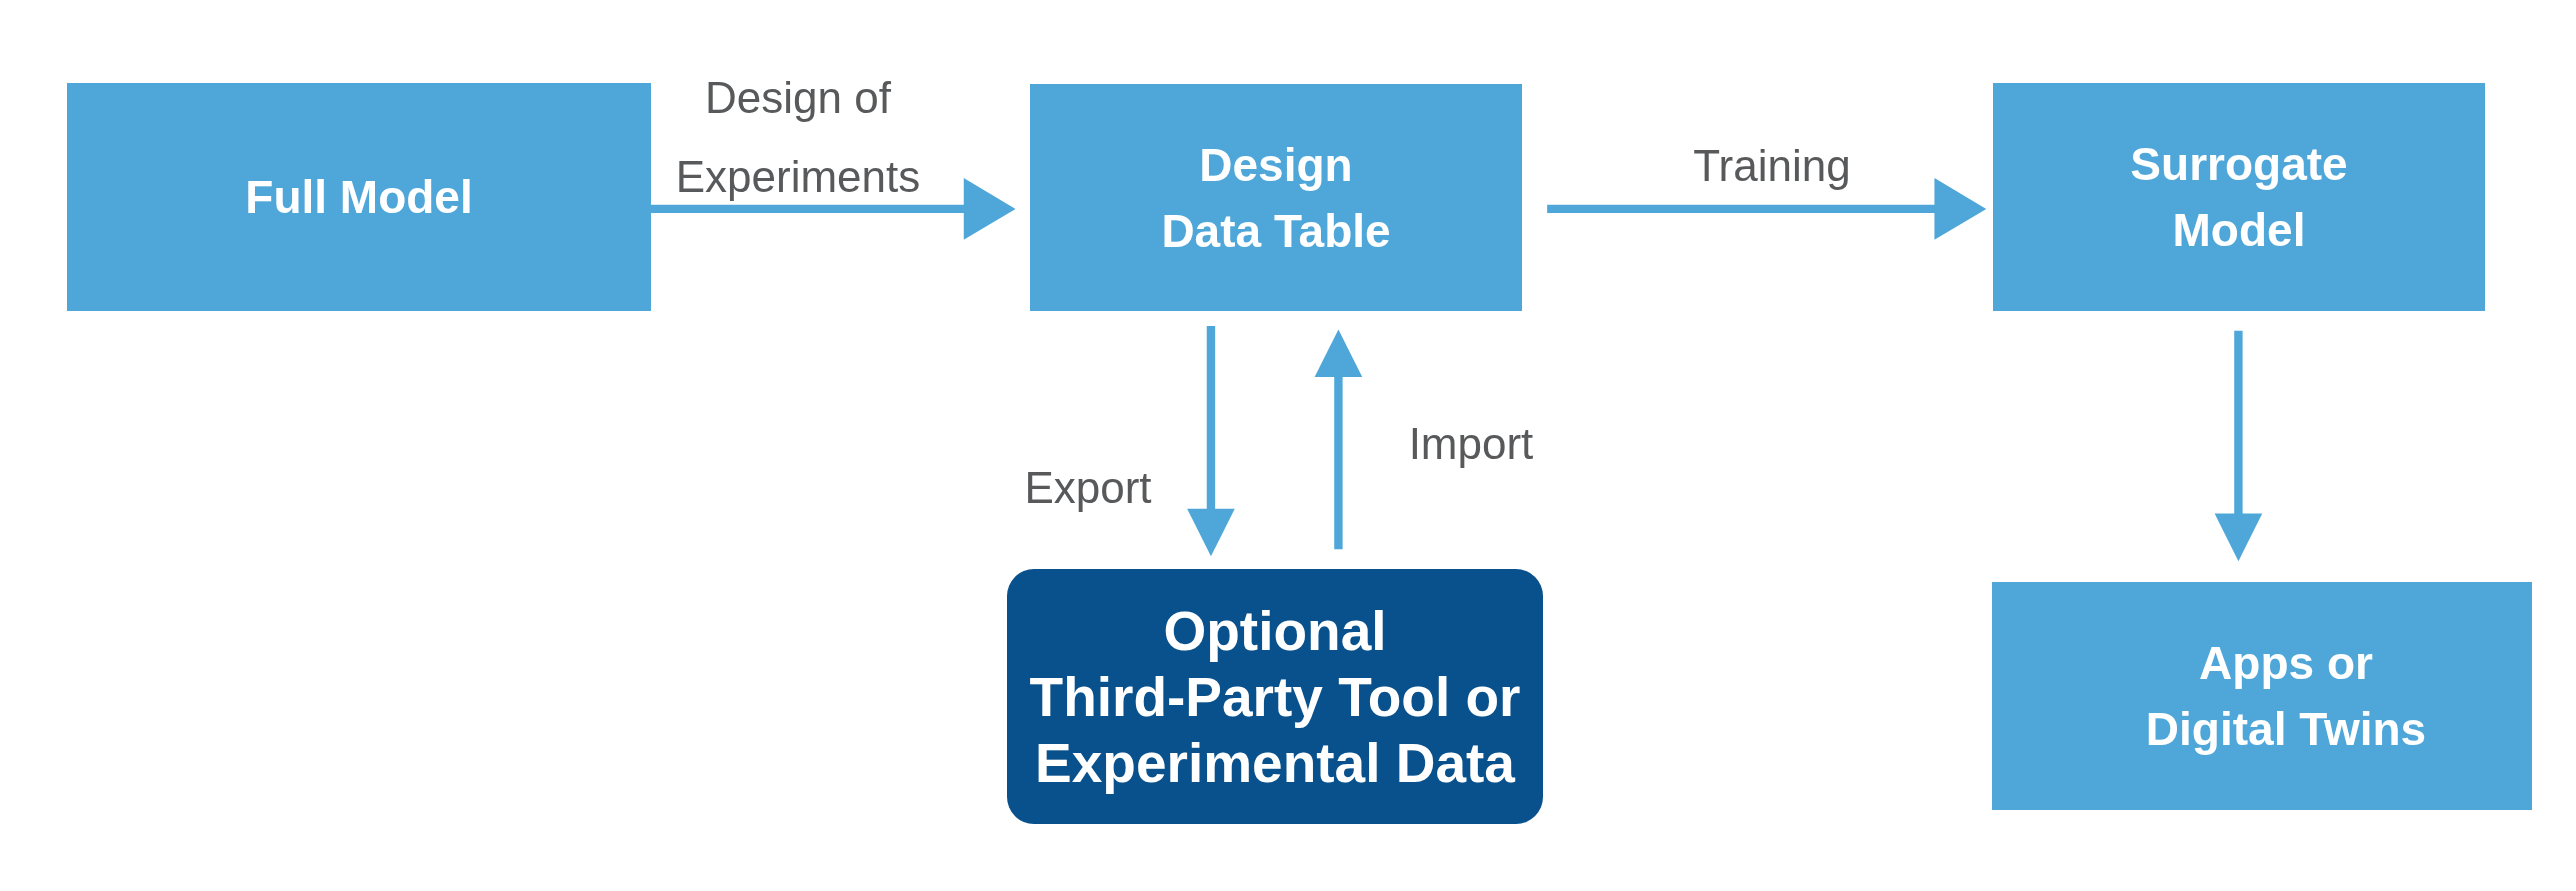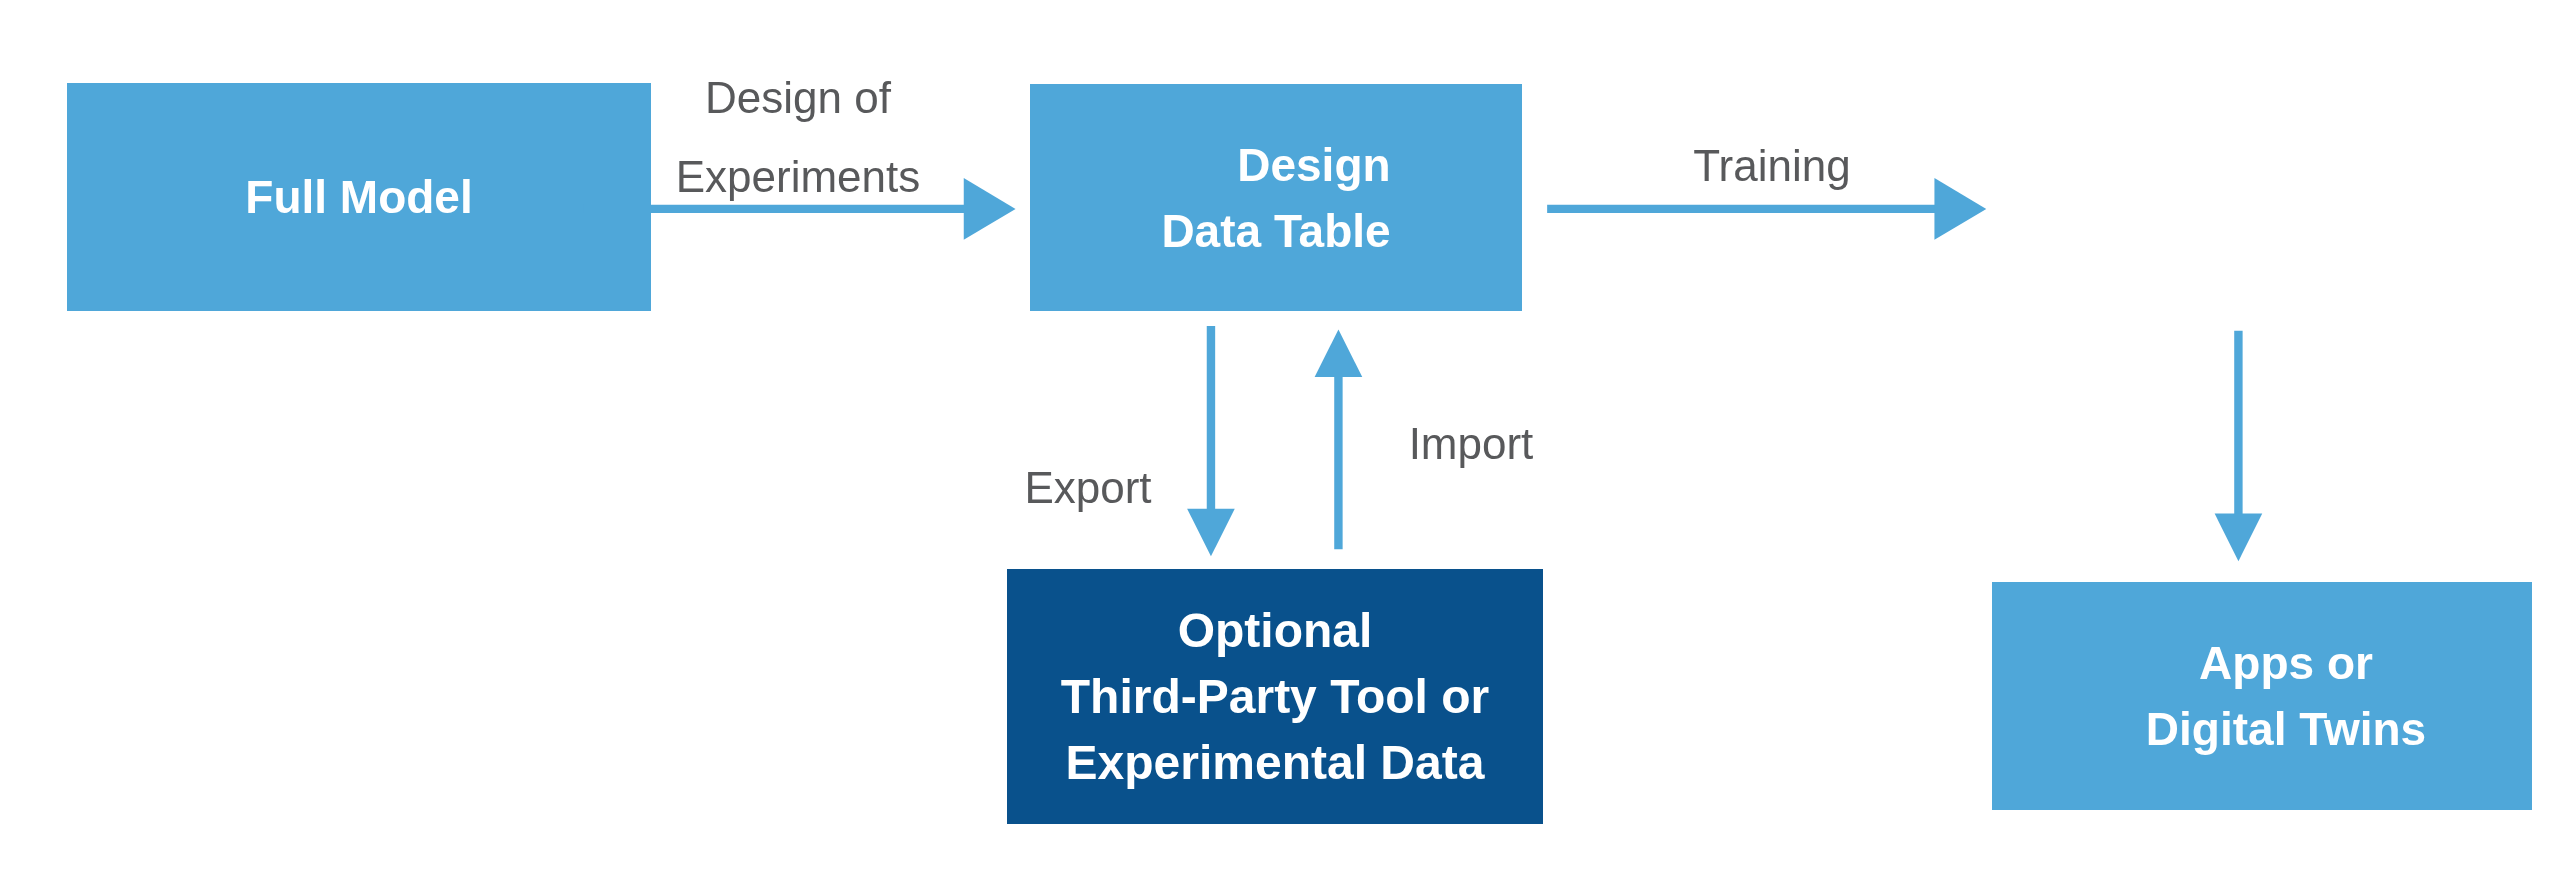--- a/index.html
+++ b/index.html
@@ -21,24 +21,24 @@
     align-items: center;
     justify-content: center;
     text-align: center;
     color: var(--node-text, #ffffff);
     font-weight: bold;
     font-size: 46px;
     line-height: 66px;
     white-space: pre-line;
   }
   .node-light { background: var(--node-light, #4FA7D9); }
-  .node-dark  { background: var(--node-dark, #09518C); font-size: 48px; }
+  .node-dark  { background: var(--node-dark, #09518C); font-size: 55px; border-radius: 27px; }
 
   #node-full-model        { left: 67px;   top: 83px; width: 584px; height: 228px; }
-  #node-design-data-table { left: 1030px; top: 84px; width: 492px; height: 227px; text-align: right; }
+  #node-design-data-table { left: 1030px; top: 84px; width: 492px; height: 227px; }
   #node-surrogate-model   { left: 1993px; top: 83px; width: 492px; height: 228px; }
   #node-optional          { left: 1007px; top: 569px; width: 536px; height: 255px; }
   #node-apps              { left: 1992px; top: 582px; width: 492px; height: 228px; padding-left: 48px; }
 
   .edge-label {
     position: absolute;
     color: var(--edge-label, #58595B);
     font-size: 44px;
     line-height: 79px;
     text-align: center;
@@ -74,20 +74,24 @@
 
   <div class="node node-light" id="node-full-model">
     <span>Full Model</span>
   </div>
 
   <div class="node node-light" id="node-design-data-table">
     <span>Design
 Data Table</span>
   </div>
 
+  <div class="node node-light" id="node-surrogate-model">
+    <span>Surrogate
+Model</span>
+  </div>
 
   <div class="node node-dark" id="node-optional">
     <span>Optional
 Third-Party Tool or
 Experimental Data</span>
   </div>
 
   <div class="node node-light" id="node-apps">
     <span>Apps or
 Digital Twins</span>

